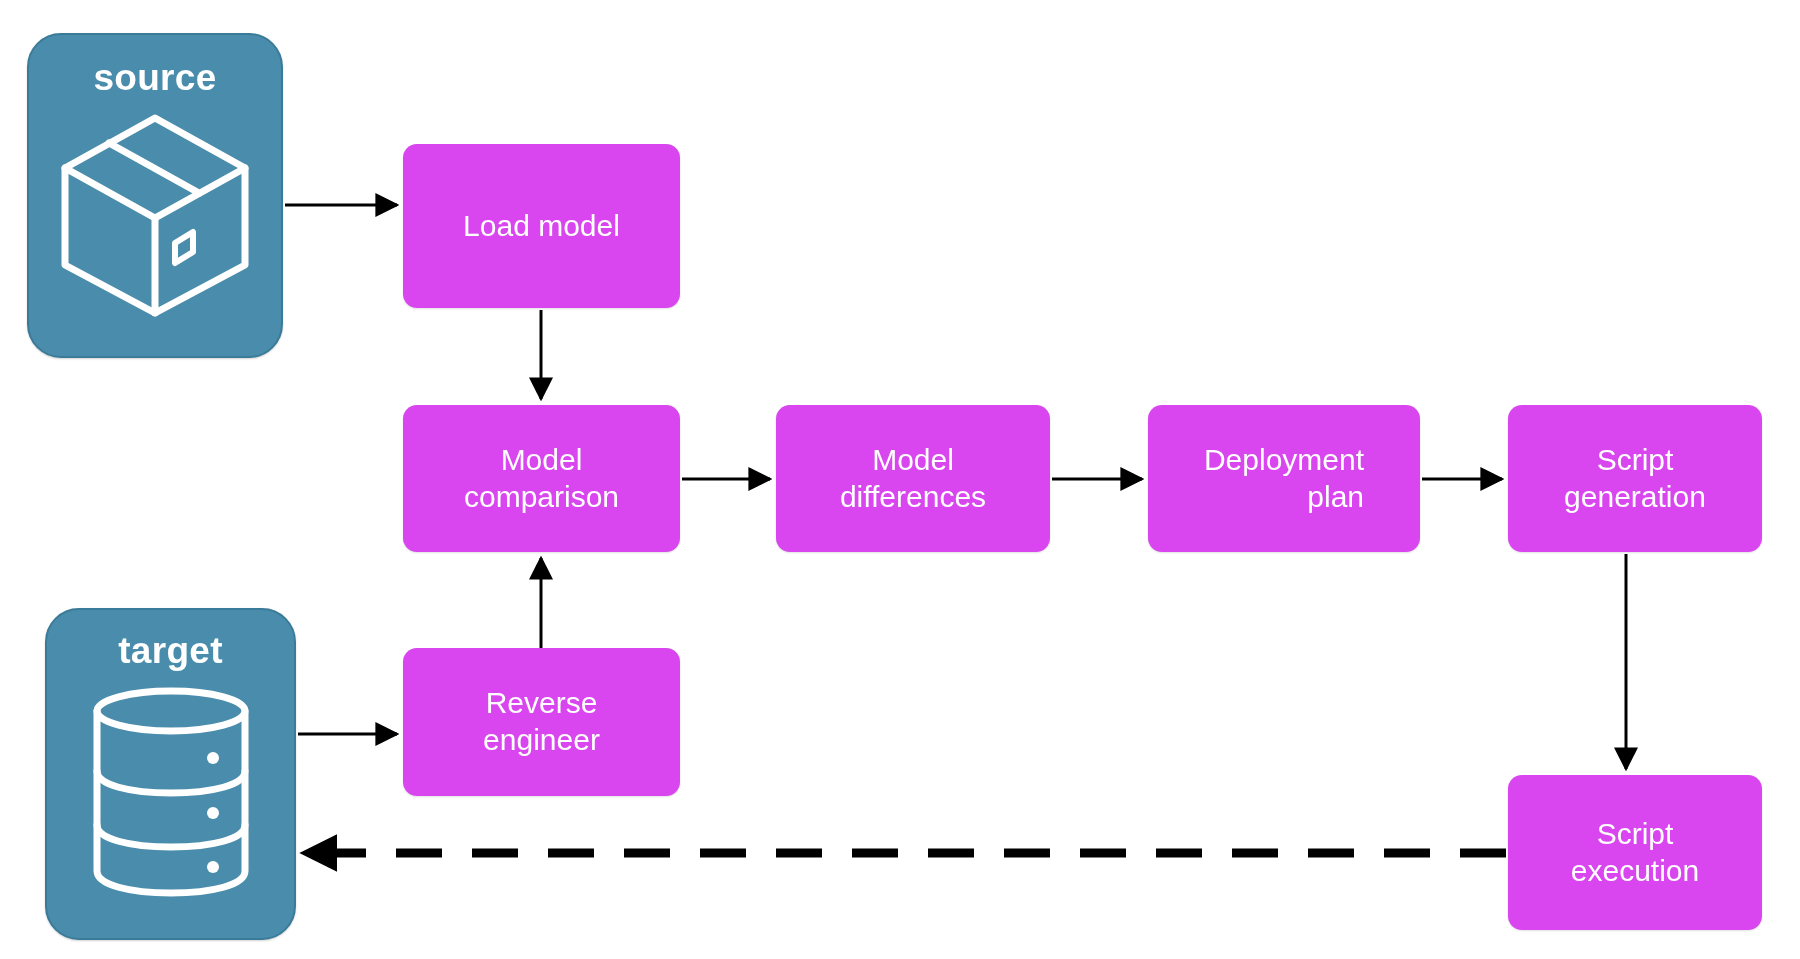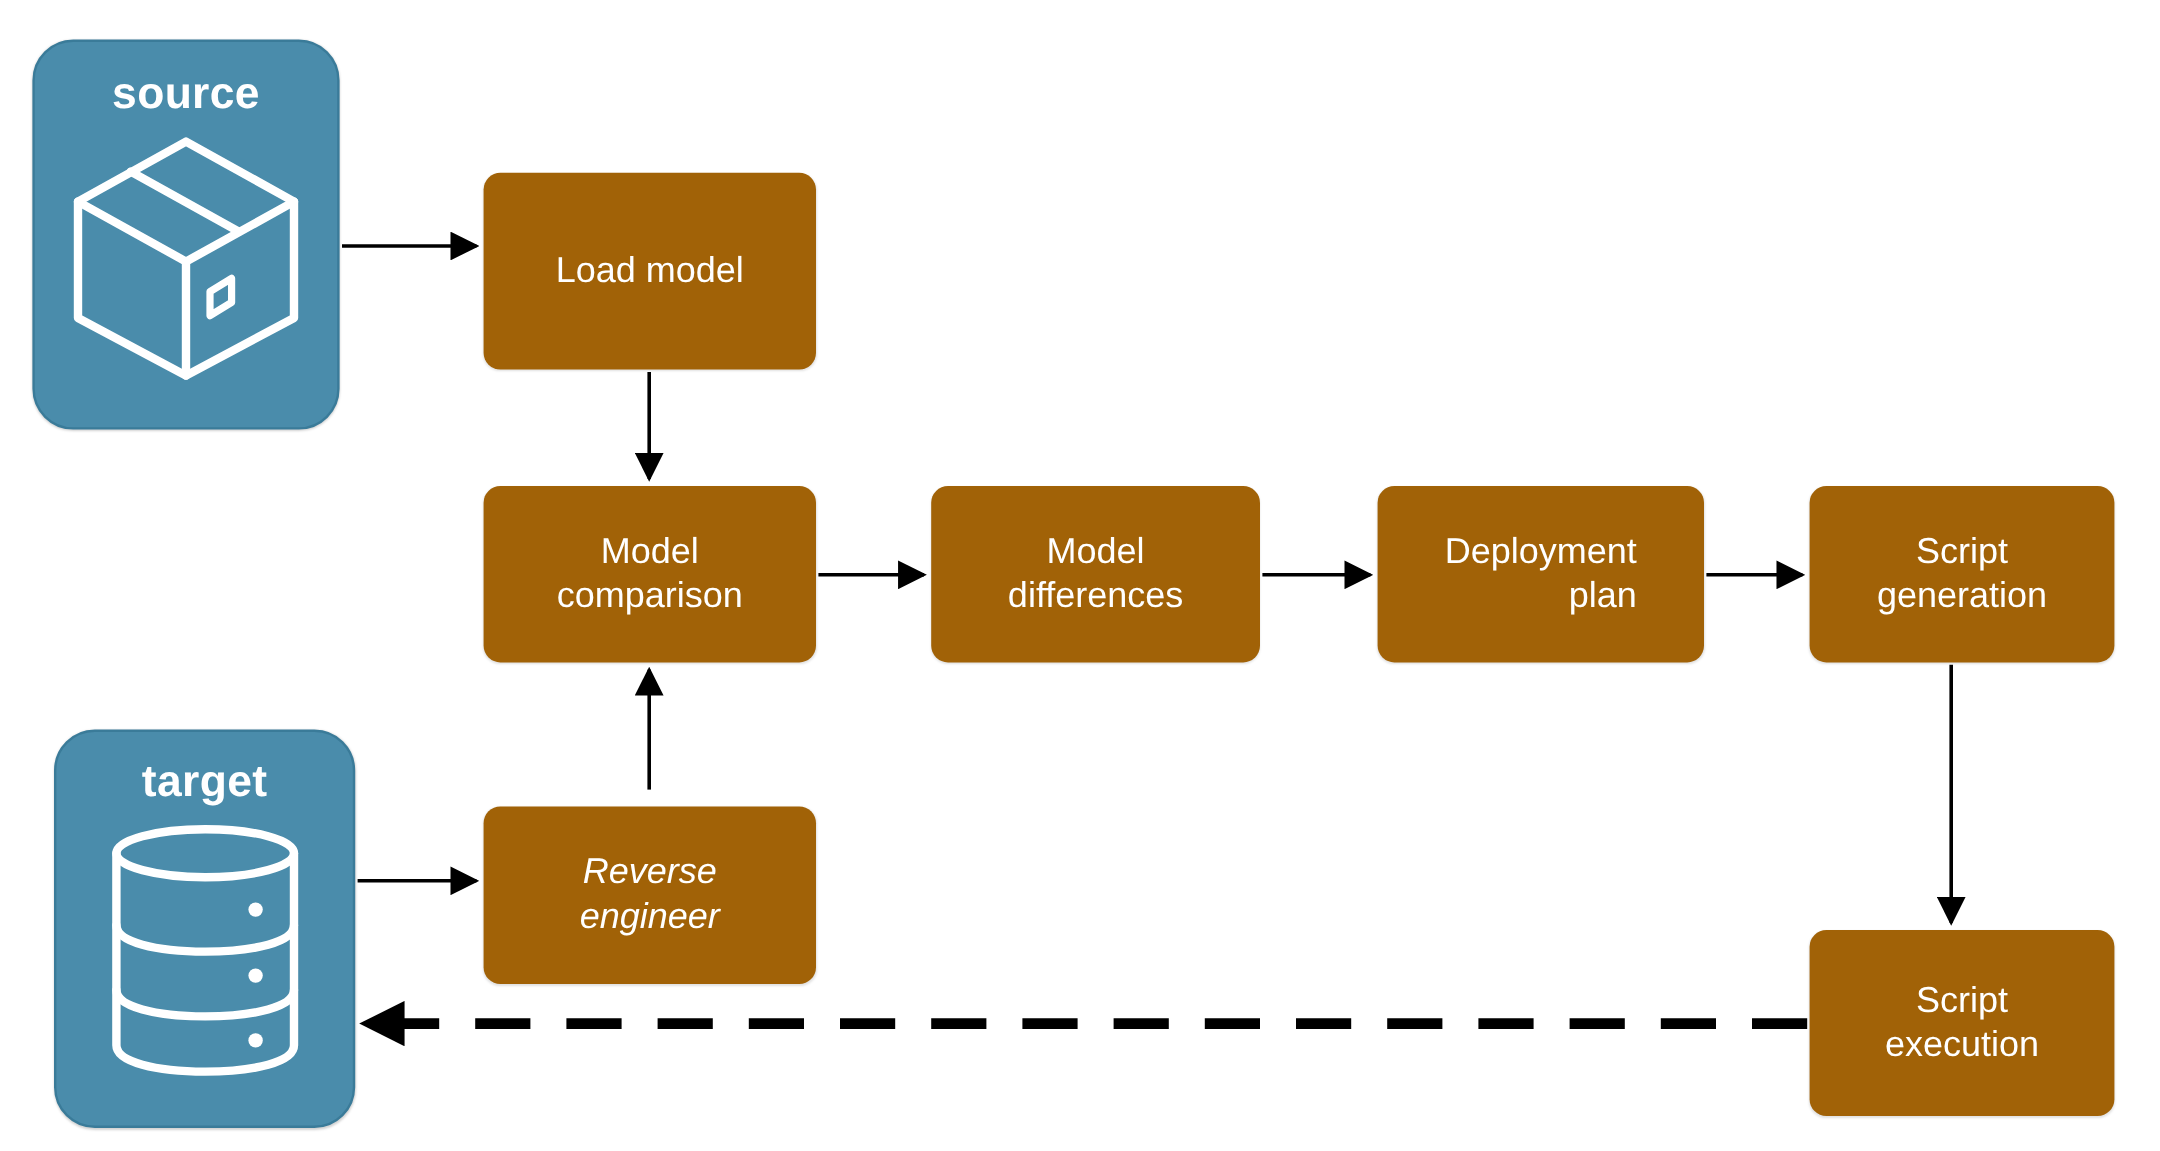--- a/index.html
+++ b/index.html
@@ -42,21 +42,21 @@
   .endpoint-icon {
     flex: 1 1 auto;
     display: flex;
     align-items: center;
     justify-content: center;
     width: 100%;
   }
   
   .process {
     position: absolute;
-    background: #a16207;
+    background: #d946ef;
     border-radius: 14px;
     box-sizing: border-box;
     display: flex;
     align-items: center;
     justify-content: center;
     text-align: center;
     color: #ffffff;
     font-size: 30px;
     line-height: 1.22;
     padding: 4px 10px;
@@ -165,21 +165,21 @@
   <div class="process" style="left:1148px; top:405px; width:272px; height:147px;text-align:right;">
     <span class="process-label">Deployment
 plan</span>
   </div>
 
   <div class="process" style="left:1508px; top:405px; width:254px; height:147px;">
     <span class="process-label">Script
 generation</span>
   </div>
 
-  <div class="process" style="left:403px; top:672px; width:277px; height:148px;font-style:italic;">
+  <div class="process" style="left:403px; top:648px; width:277px; height:148px;">
     <span class="process-label">Reverse
 engineer</span>
   </div>
 
   <div class="process" style="left:1508px; top:775px; width:254px; height:155px;">
     <span class="process-label">Script
 execution</span>
   </div>
 
 </div>

